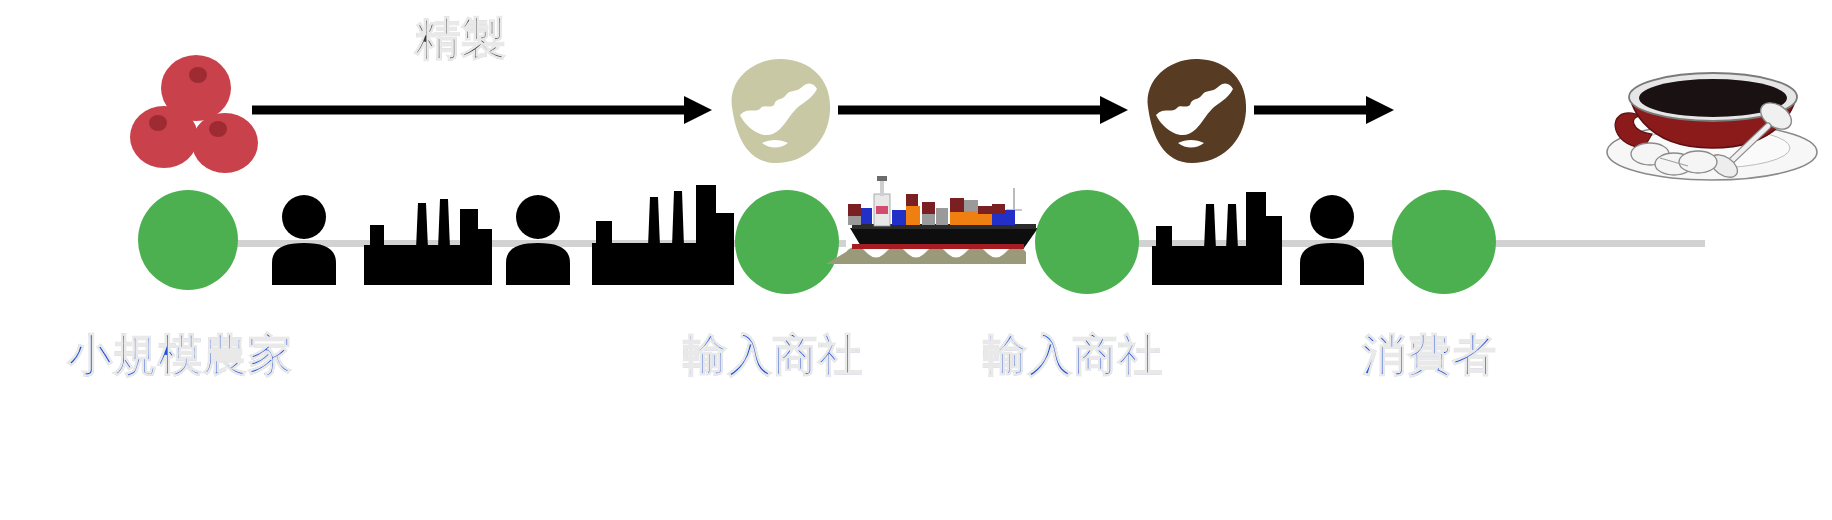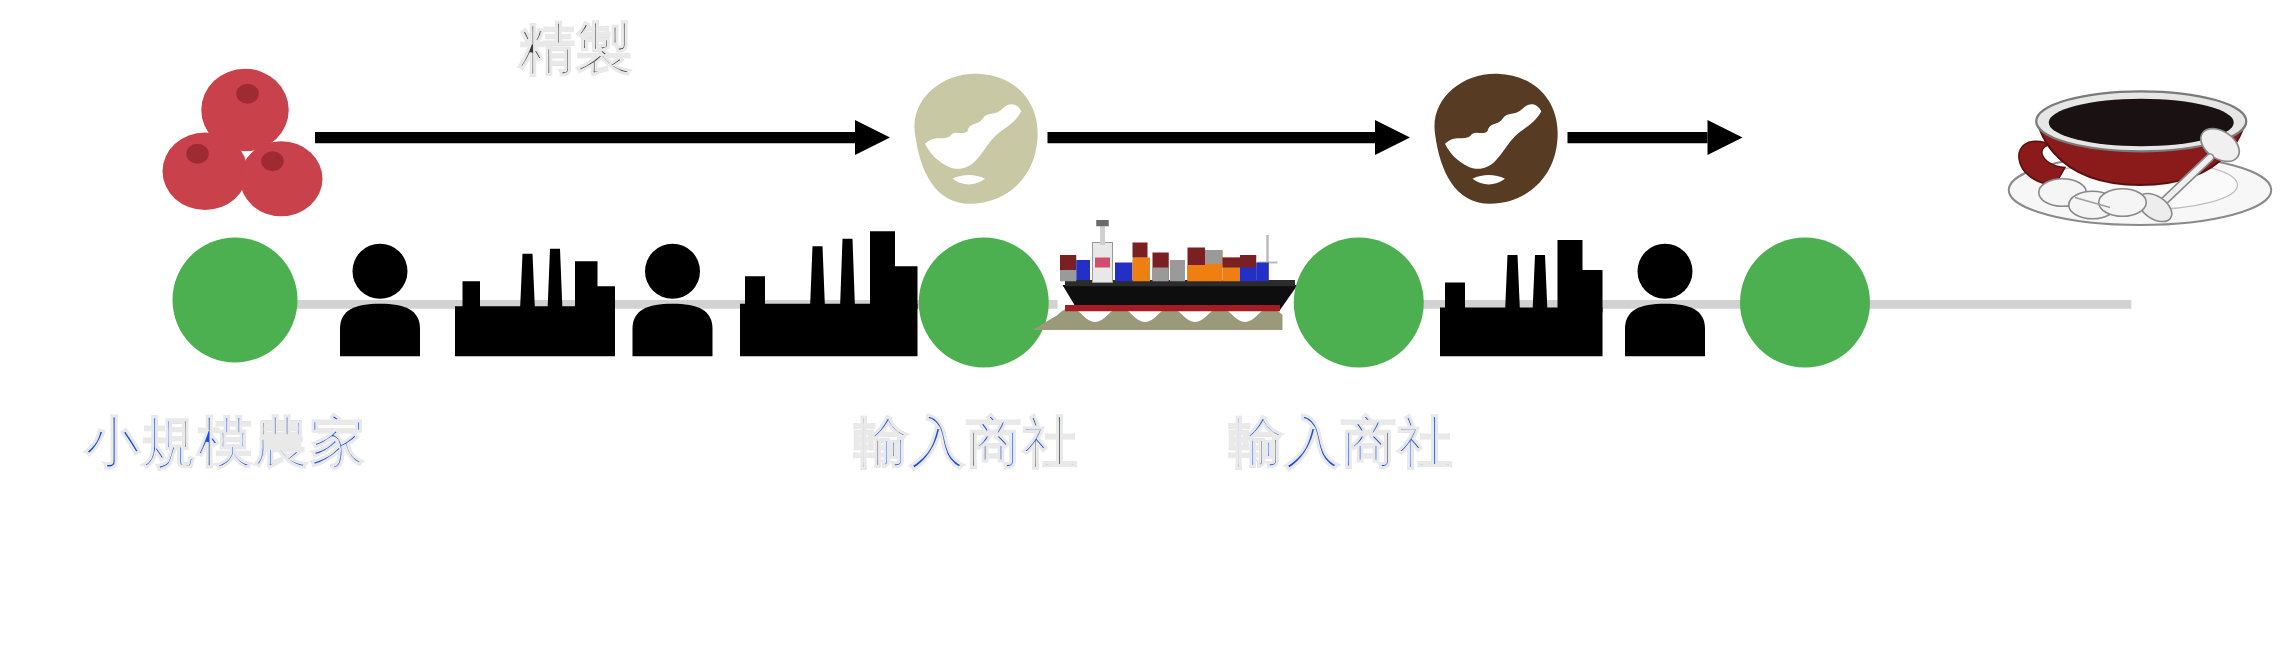--- a/index.html
+++ b/index.html
@@ -241,14 +241,15 @@
   </div>
 
   <div class="gcircle" style="left:1392px; top:190px; width:104px; height:104px;"></div>
 
   <div class="node-caption" style="left:68px; top:333px;">小規模農家</div>
 
   <div class="node-caption" style="left:683px; top:333px;">輸入商社</div>
 
   <div class="node-caption" style="left:983px; top:333px;">輸入商社</div>
 
+  <div class="node-caption" style="left:1362px; top:333px;">消費者</div>
 
 </div>
 
 </body></html>

